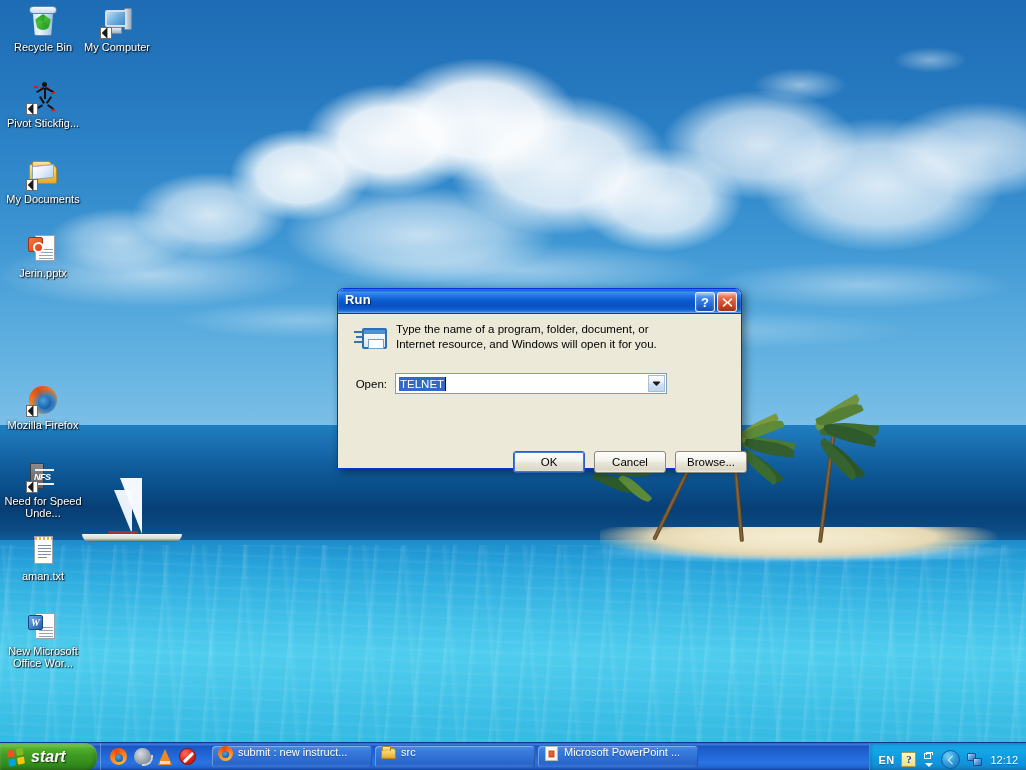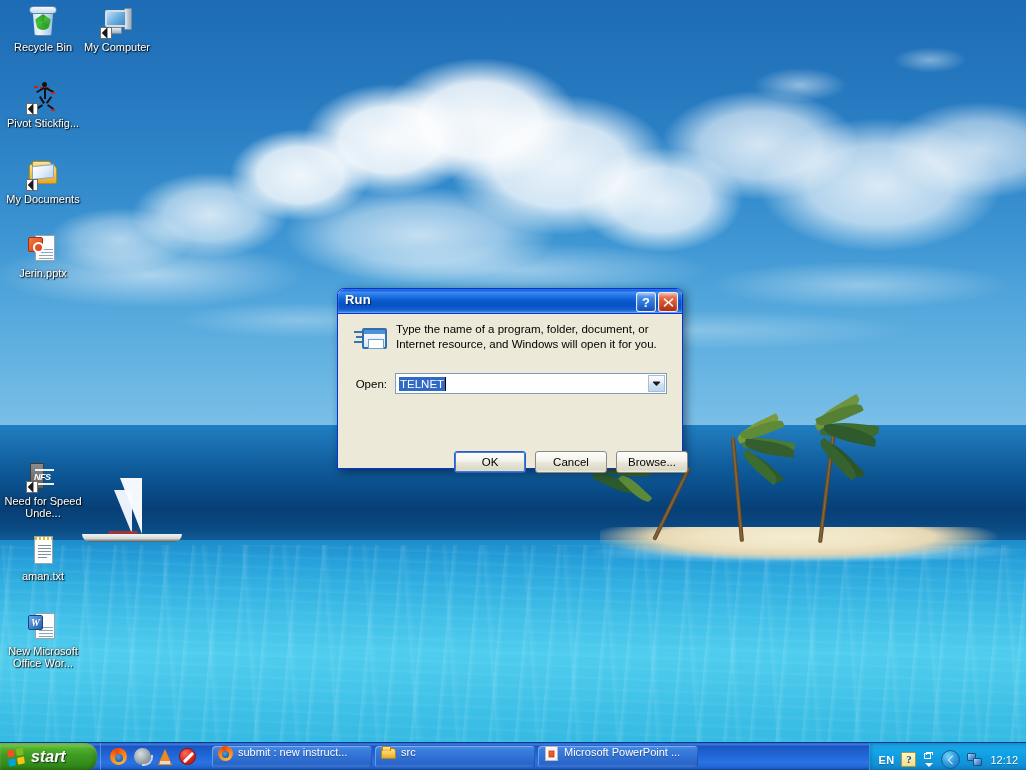--- a/index.html
+++ b/index.html
@@ -374,21 +374,21 @@
     border:1px solid #17477f; border-radius:2px;
     color:#fff; font-size:10px; font-weight:bold; font-style:italic;
     text-align:center; line-height:14px;
     font-family:"Liberation Serif", serif;
   }
 
   
   #run-dialog {
     position: absolute;
     left: 337px; top: 288px;
-    width: 346px; height: 181px;
+    width: 405px; height: 181px;
     background: #ece9d8;
     border: 1px solid #0831d9;
     border-radius: 7px 7px 0 0;
     box-shadow: 3px 3px 10px rgba(0,0,0,.45);
     font-family: "Liberation Sans", sans-serif;
   }
   #run-titlebar {
     position: relative;
     height: 25px;
     border-radius: 6px 6px 0 0;
@@ -836,20 +836,27 @@
             <i style="top:16px;"></i>
             <i style="top:19px;"></i>
             <i style="top:22px;"></i>
         </div>
         <div class="ico-pptx-badge"></div>
       </div>
       <div class="di-label">Jerin.pptx</div>
     </div>
 
 
+    <div class="desk-icon" style="left:4px; top:384px;">
+      <div class="di-img">
+        <div class="ico-firefox"></div>
+        <span class="shortcut-arrow"></span>
+      </div>
+      <div class="di-label">Mozilla Firefox</div>
+    </div>
 
     <div class="desk-icon" style="left:4px; top:460px;">
       <div class="di-img">
         <div class="ico-nfs">
           <i style="top:5px; width:19px;"></i>
           <i style="top:19px; width:19px;"></i>
           <span>NFS</span>
         </div>
         <span class="shortcut-arrow"></span>
       </div>

